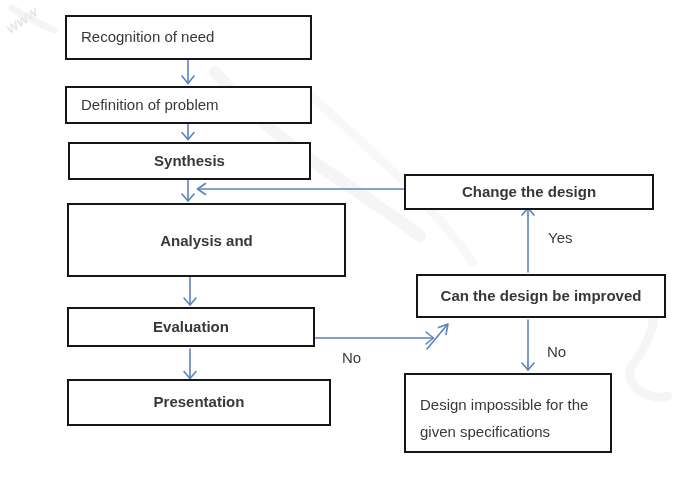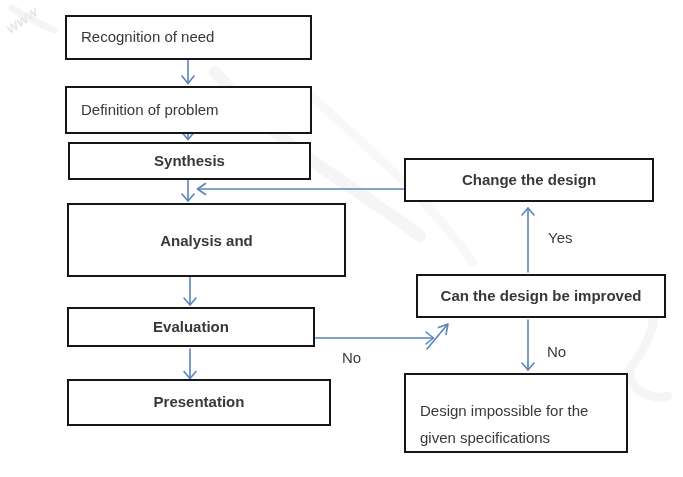--- a/index.html
+++ b/index.html
@@ -95,49 +95,49 @@
     <g>
       <line x1="528" y1="320" x2="528" y2="370"></line>
       <polyline points="522,363 528,370 534,363"></polyline>
     </g>
   </svg>
 
   <div class="box left" style="left:65px;top:15px;width:247px;height:45px">
     <span>Recognition of need</span>
   </div>
 
-  <div class="box left" style="left:65px;top:86px;width:247px;height:48px">
+  <div class="box left" style="left:65px;top:86px;width:247px;height:38px">
     <span>Definition of problem</span>
   </div>
 
   <div class="box center" style="left:68px;top:142px;width:243px;height:38px">
     <span>Synthesis</span>
   </div>
 
   <div class="box center two-line" style="left:67px;top:203px;width:279px;height:74px">
     <span>Analysis and</span>
   </div>
 
   <div class="box center" style="left:67px;top:307px;width:248px;height:40px">
     <span>Evaluation</span>
   </div>
 
   <div class="box center" style="left:67px;top:379px;width:264px;height:47px">
     <span>Presentation</span>
   </div>
 
-  <div class="box center" style="left:404px;top:158px;width:250px;height:44px">
+  <div class="box center" style="left:404px;top:174px;width:250px;height:36px">
     <span>Change the design</span>
   </div>
 
   <div class="box center" style="left:416px;top:274px;width:250px;height:44px">
     <span>Can the design be improved</span>
   </div>
 
-  <div class="box left two-line" style="left:404px;top:373px;width:224px;height:80px;justify-content:flex-end;padding-top:10px">
+  <div class="box left two-line" style="left:404px;top:373px;width:208px;height:80px;justify-content:center;padding-top:10px">
     <span>Design impossible for the</span>
     <span>given specifications</span>
   </div>
 
   <div class="flow-label" style="left:548px;top:229px">Yes</div>
 
   <div class="flow-label" style="left:547px;top:343px">No</div>
 
   <div class="flow-label" style="left:342px;top:349px">No</div>
 

